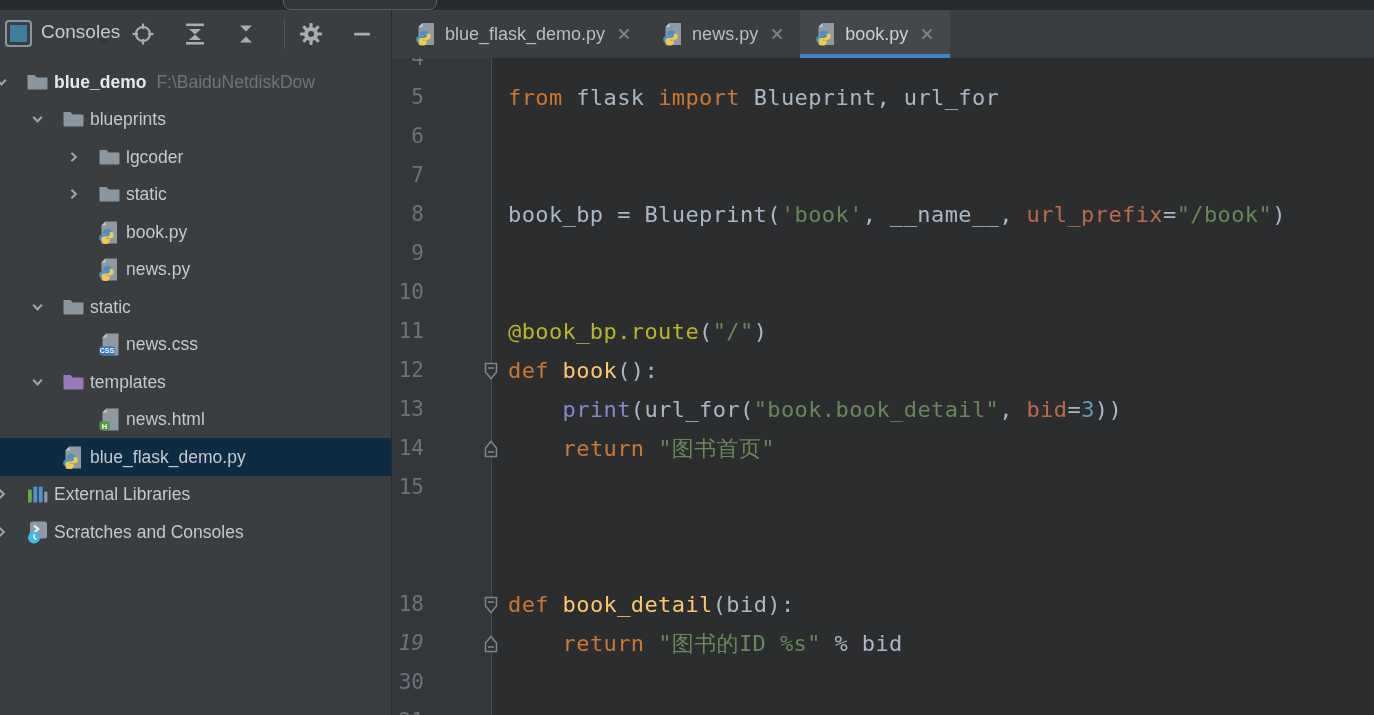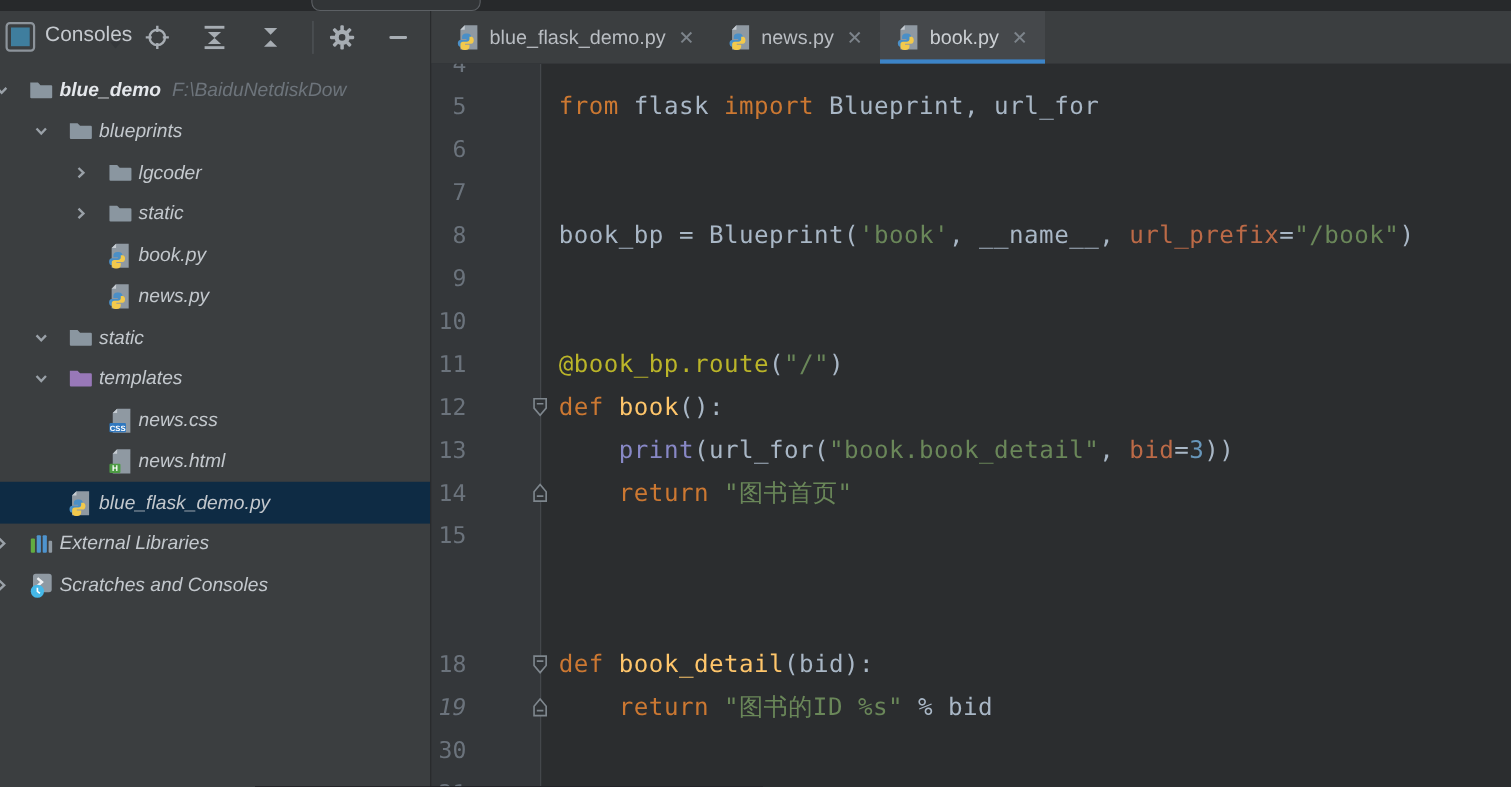--- a/index.html
+++ b/index.html
@@ -15,21 +15,21 @@
   .panel-title{position:absolute;left:41px;top:11px;font-size:19px;color:#c5c9ce;cursor:default;}
   .panel-caret{position:absolute;left:99px;top:22px;}
   .hicon{position:absolute;top:11px;width:26px;height:26px;}
   .hicon.sep{top:9px;width:1px;height:30px;background:#54585c;}
   
   .tree{position:absolute;top:53px;left:0;width:391px;}
   .tree-row{position:relative;height:37.5px;}
   .tree-row.selected{background:#0e2b44;}
   .t-chevron{position:absolute;top:50%;transform:translateY(-50%);width:15px;height:15px;}
   .t-icon{position:absolute;top:50%;transform:translateY(-50%);width:22px;height:23px;}
-  .t-label{position:absolute;top:50%;transform:translateY(-50%);font-size:17.5px;color:#c3c8cd;white-space:nowrap;font-style:italic;}
+  .t-label{position:absolute;top:50%;transform:translateY(-50%);font-size:17.5px;color:#c3c8cd;white-space:nowrap;}
   .t-label b{color:#e4e7eb;font-weight:bold;}
   .t-suffix{color:#6d747b;margin-left:10px;font-weight:normal;}
   
   .editor-pane{position:absolute;top:10px;left:392px;width:982px;height:705px;background:#2b2d2f;}
   .tab-bar{position:absolute;top:0;left:0;width:982px;height:48px;background:#3b3e40;display:flex;align-items:stretch;padding-left:8px;box-sizing:border-box;}
   .tab{position:relative;display:flex;align-items:center;gap:9px;padding:0 15px;font-size:18px;color:#b9bdc2;cursor:default;}
   .tab.active{background:#45484b;color:#cbcfd3;}
   .tab.active::after{content:"";position:absolute;left:0;right:0;bottom:0;height:4px;background:#3c84c8;}
   .tab-close{display:inline-flex;width:16px;height:16px;margin-left:2px;}
   .editor{position:absolute;top:48px;left:0;width:982px;height:657px;background:#2b2d2f;overflow:hidden;cursor:text;}
@@ -150,36 +150,36 @@
         <div class="tree-row">
           <span class="t-chevron" style="left: 30px;"><svg width="15" height="15" viewBox="0 0 14 14">
               <polyline points="3,5 7,9.2 11,5" fill="none" stroke="#9aa1a8" stroke-width="2"></polyline>
             </svg></span>
           <span class="t-icon" style="left: 62px;"><svg width="22" height="22" viewBox="0 0 22 22">
               <path d="M1.5 4.5 h7 l2.3 2.4 h9.7 a1 1 0 0 1 1 1 v10 a1 1 0 0 1 -1 1 h-18 a1 1 0 0 1 -1 -1 z" fill="#8a96a0"></path>
             </svg></span>
           <span class="t-label" style="left: 90px;">static</span>
         </div>
         <div class="tree-row">
-          <span class="t-chevron" style="left: 30px;"><svg width="15" height="15" viewBox="0 0 14 14">
-              <polyline points="3,5 7,9.2 11,5" fill="none" stroke="#9aa1a8" stroke-width="2"></polyline>
-            </svg></span>
-          <span class="t-icon" style="left: 62px;"><svg width="22" height="22" viewBox="0 0 22 22">
-              <path d="M1.5 4.5 h7 l2.3 2.4 h9.7 a1 1 0 0 1 1 1 v10 a1 1 0 0 1 -1 1 h-18 a1 1 0 0 1 -1 -1 z" fill="#9878b8"></path>
-            </svg></span>
-          <span class="t-label" style="left: 90px;">templates</span>
-        </div>
-        <div class="tree-row">
           <span class="t-icon" style="left: 98px;"><svg width="23" height="24" viewBox="0 0 22 24">
               <path d="M8 1 H20 V23 H4 V5 Z" fill="#8f99a2"></path>
               <path d="M8 1 L4 5 H8 Z" fill="#c6ccd2"></path>
               <rect x="1" y="14" width="15" height="8.5" rx="1" fill="#3178be"></rect>
               <text x="8.5" y="20.9" font-size="7" fill="#ffffff" text-anchor="middle" font-family="Liberation Sans, sans-serif" font-weight="bold">CSS</text>
             </svg></span>
           <span class="t-label" style="left: 126px;">news.css</span>
+        </div>
+        <div class="tree-row">
+          <span class="t-chevron" style="left: 30px;"><svg width="15" height="15" viewBox="0 0 14 14">
+              <polyline points="3,5 7,9.2 11,5" fill="none" stroke="#9aa1a8" stroke-width="2"></polyline>
+            </svg></span>
+          <span class="t-icon" style="left: 62px;"><svg width="22" height="22" viewBox="0 0 22 22">
+              <path d="M1.5 4.5 h7 l2.3 2.4 h9.7 a1 1 0 0 1 1 1 v10 a1 1 0 0 1 -1 1 h-18 a1 1 0 0 1 -1 -1 z" fill="#9878b8"></path>
+            </svg></span>
+          <span class="t-label" style="left: 90px;">templates</span>
         </div>
         <div class="tree-row">
           <span class="t-icon" style="left: 98px;"><svg width="23" height="24" viewBox="0 0 22 24">
               <path d="M8 1 H20 V23 H4 V5 Z" fill="#8f99a2"></path>
               <path d="M8 1 L4 5 H8 Z" fill="#c6ccd2"></path>
               <rect x="1" y="14" width="10" height="8.5" rx="1" fill="#4d9b44"></rect>
               <text x="6" y="21" font-size="7.5" fill="#ffffff" text-anchor="middle" font-family="Liberation Sans, sans-serif" font-weight="bold">H</text>
             </svg></span>
           <span class="t-label" style="left: 126px;">news.html</span>
         </div>

